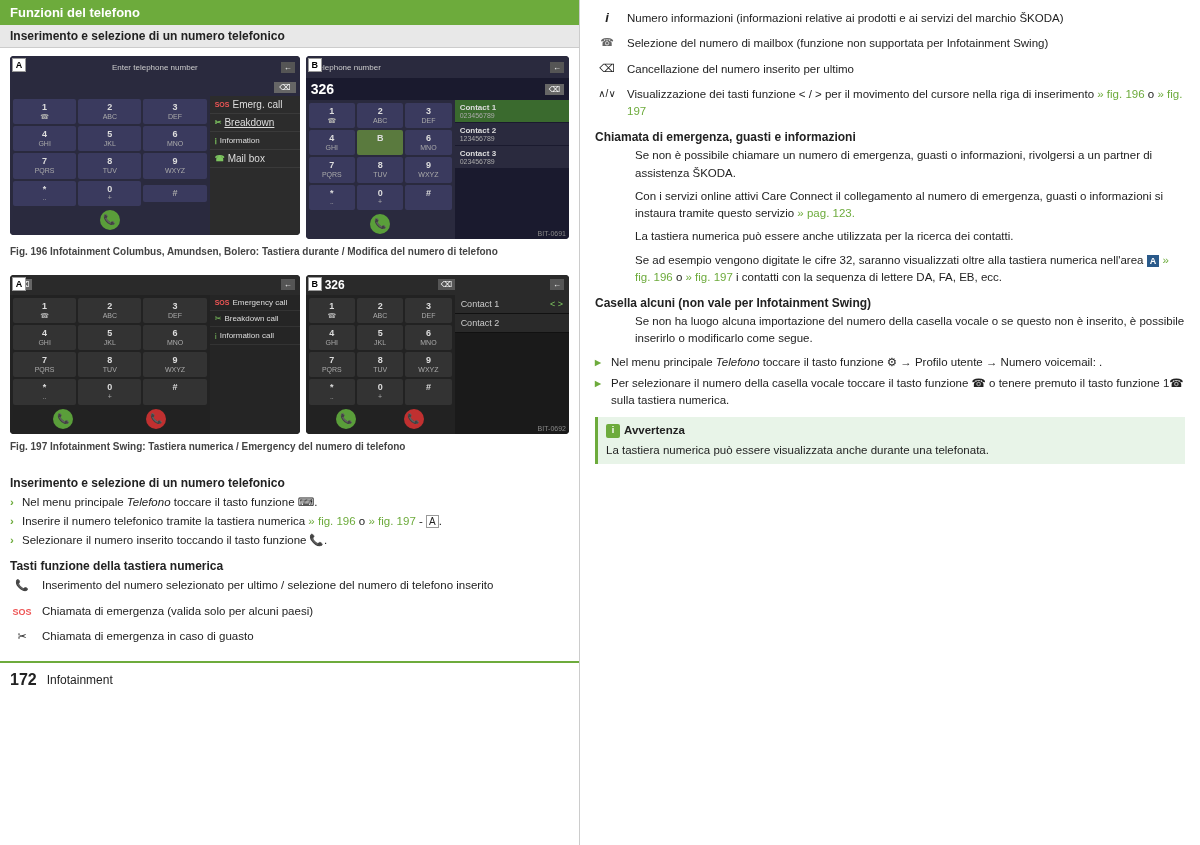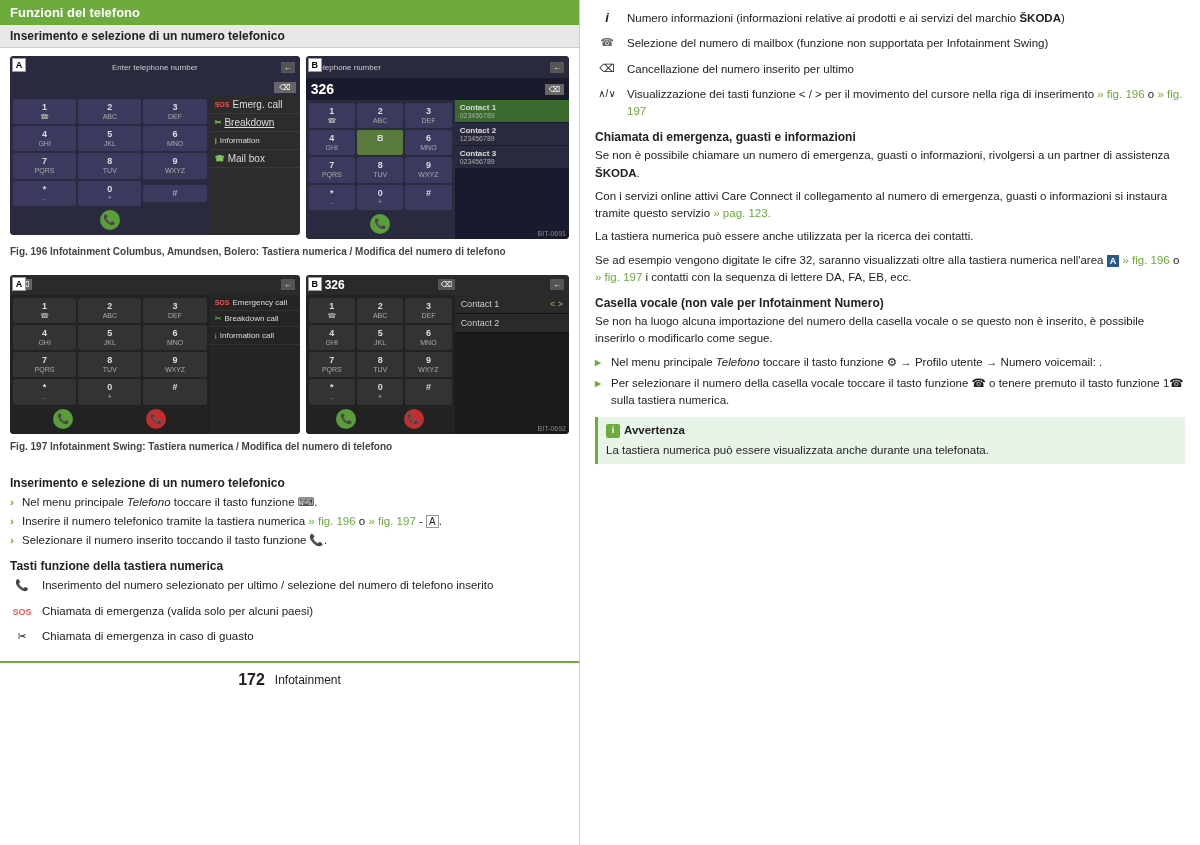--- a/index.html
+++ b/index.html
@@ -247,21 +247,20 @@
 
     .green-link { color: #6dab3c; text-decoration: none; }
     .italic { font-style: italic; }
 
     .bottom-page {
       padding: 8px 10px;
       border-top: 2px solid #6dab3c;
       display: flex;
       align-items: center;
       gap: 10px;
-      justify-content: center;
     }
 
     .page-num {
       font-size: 16px;
       font-weight: bold;
     }
 
     .page-label {
       font-size: 12px;
     }
@@ -295,20 +294,21 @@
       font-size: 12px;
       font-weight: bold;
       margin-top: 10px;
       margin-bottom: 3px;
     }
 
     .right-col p {
       font-size: 11.5px;
       line-height: 1.5;
       margin-bottom: 6px;
+      margin-left: 40px;
     }
 
     .right-col .green-link {
       color: #6dab3c;
     }
 
     .info-box {
       background: #e8f4e8;
       border-left: 3px solid #6dab3c;
       padding: 5px 8px;
@@ -346,21 +346,21 @@
       gap: 6px;
     }
 
     .bullet-arrow {
       color: #6dab3c;
       font-weight: bold;
       min-width: 10px;
     }
 
     .skoda-brand {
-      font-weight: bold;
+      font-weight: normal;
     }
 
     .box-a {
       background: #2a5a8a;
       color: #fff;
       padding: 1px 3px;
       font-size: 9px;
       font-weight: bold;
     }
 
@@ -611,21 +611,21 @@
                 <div class="contact-name">Contact 3</div>
                 <div class="contact-num">023456789</div>
               </div>
             </div>
           </div>
         </div>
         <span style="position:absolute;bottom:2px;right:3px;color:#888;font-size:7px;">BIT-0691</span>
       </div>
     </div>
     <div class="fig-caption">
-      <span class="fig-num">Fig. 196</span>&nbsp;<strong>Infotainment Columbus, Amundsen, Bolero: Tastiera numerica / Modifica del numero di telefono</strong>
+      <span class="fig-num">Fig. 196</span>&nbsp;<strong>Infotainment Columbus, Amundsen, Bolero: Tastiera durante / Modifica del numero di telefono</strong>
     </div>
   </div>
 
   <div class="fig-area-2">
     <div class="ui-screenshots">
 
       <div class="screen-wrapper" style="flex:1.1; position:relative;">
         <div class="ui-screen screen2">
           <div class="screen-label">A</div>
           <div class="screen2-header">
@@ -790,21 +790,21 @@
               <div class="contact-item2">
                 <span>Contact 2</span>
               </div>
             </div>
           </div>
         </div>
         <span style="position:absolute;bottom:2px;right:3px;color:#888;font-size:7px;">BIT-0692</span>
       </div>
     </div>
     <div class="fig-caption">
-      <span class="fig-num">Fig. 197</span>&nbsp;<strong>Infotainment Swing: Tastiera numerica / Modifica del numero di telefono</strong>
+      <span class="fig-num">Fig. 197</span>&nbsp;<strong>Infotainment Swing: Tastiera numerica / Emergency del numero di telefono</strong>
     </div>
   </div>
 
   <div class="text-content">
     <h3>Inserimento e selezione di un numero telefonico</h3>
     <ul>
       <li>
         Nel menu principale <span class="italic">Telefono</span> toccare il tasto funzione ⌨.
       </li>
       <li>
@@ -858,21 +858,21 @@
     <div class="icon-desc">Visualizzazione dei tasti funzione &lt; / &gt; per il movimento del cursore nella riga di inserimento <a class="green-link">» fig. 196</a> o <a class="green-link">» fig. 197</a></div>
   </div>
 
   <h3>Chiamata di emergenza, guasti e informazioni</h3>
   <p>Se non è possibile chiamare un numero di emergenza, guasti o informazioni, rivolgersi a un partner di assistenza <span class="skoda-brand">ŠKODA</span>.</p>
   <p>Con i servizi online attivi Care Connect il collegamento al numero di emergenza, guasti o informazioni si instaura tramite questo servizio <a class="green-link">» pag. 123.</a></p>
 
   <p>La tastiera numerica può essere anche utilizzata per la ricerca dei contatti.</p>
   <p>Se ad esempio vengono digitate le cifre 32, saranno visualizzati oltre alla tastiera numerica nell'area <span class="box-a">A</span> <a class="green-link">» fig. 196</a> o <a class="green-link">» fig. 197</a> i contatti con la sequenza di lettere DA, FA, EB, ecc.</p>
 
-  <h3>Casella vocale (non vale per Infotainment Numero)</h3>
+  <h3>Casella alcuni (non vale per Infotainment Swing)</h3>
   <p>Se non ha luogo alcuna importazione del numero della casella vocale o se questo non è inserito, è possibile inserirlo o modificarlo come segue.</p>
 
   <div class="bullet-item">
     <span class="bullet-arrow">▸</span>
     <span>Nel menu principale <span class="italic">Telefono</span> toccare il tasto funzione ⚙ → Profilo utente → Numero voicemail: .</span>
   </div>
   <div class="bullet-item">
     <span class="bullet-arrow">▸</span>
     <span>Per selezionare il numero della casella vocale toccare il tasto funzione ☎ o tenere premuto il tasto funzione 1☎ sulla tastiera numerica.</span>
   </div>

